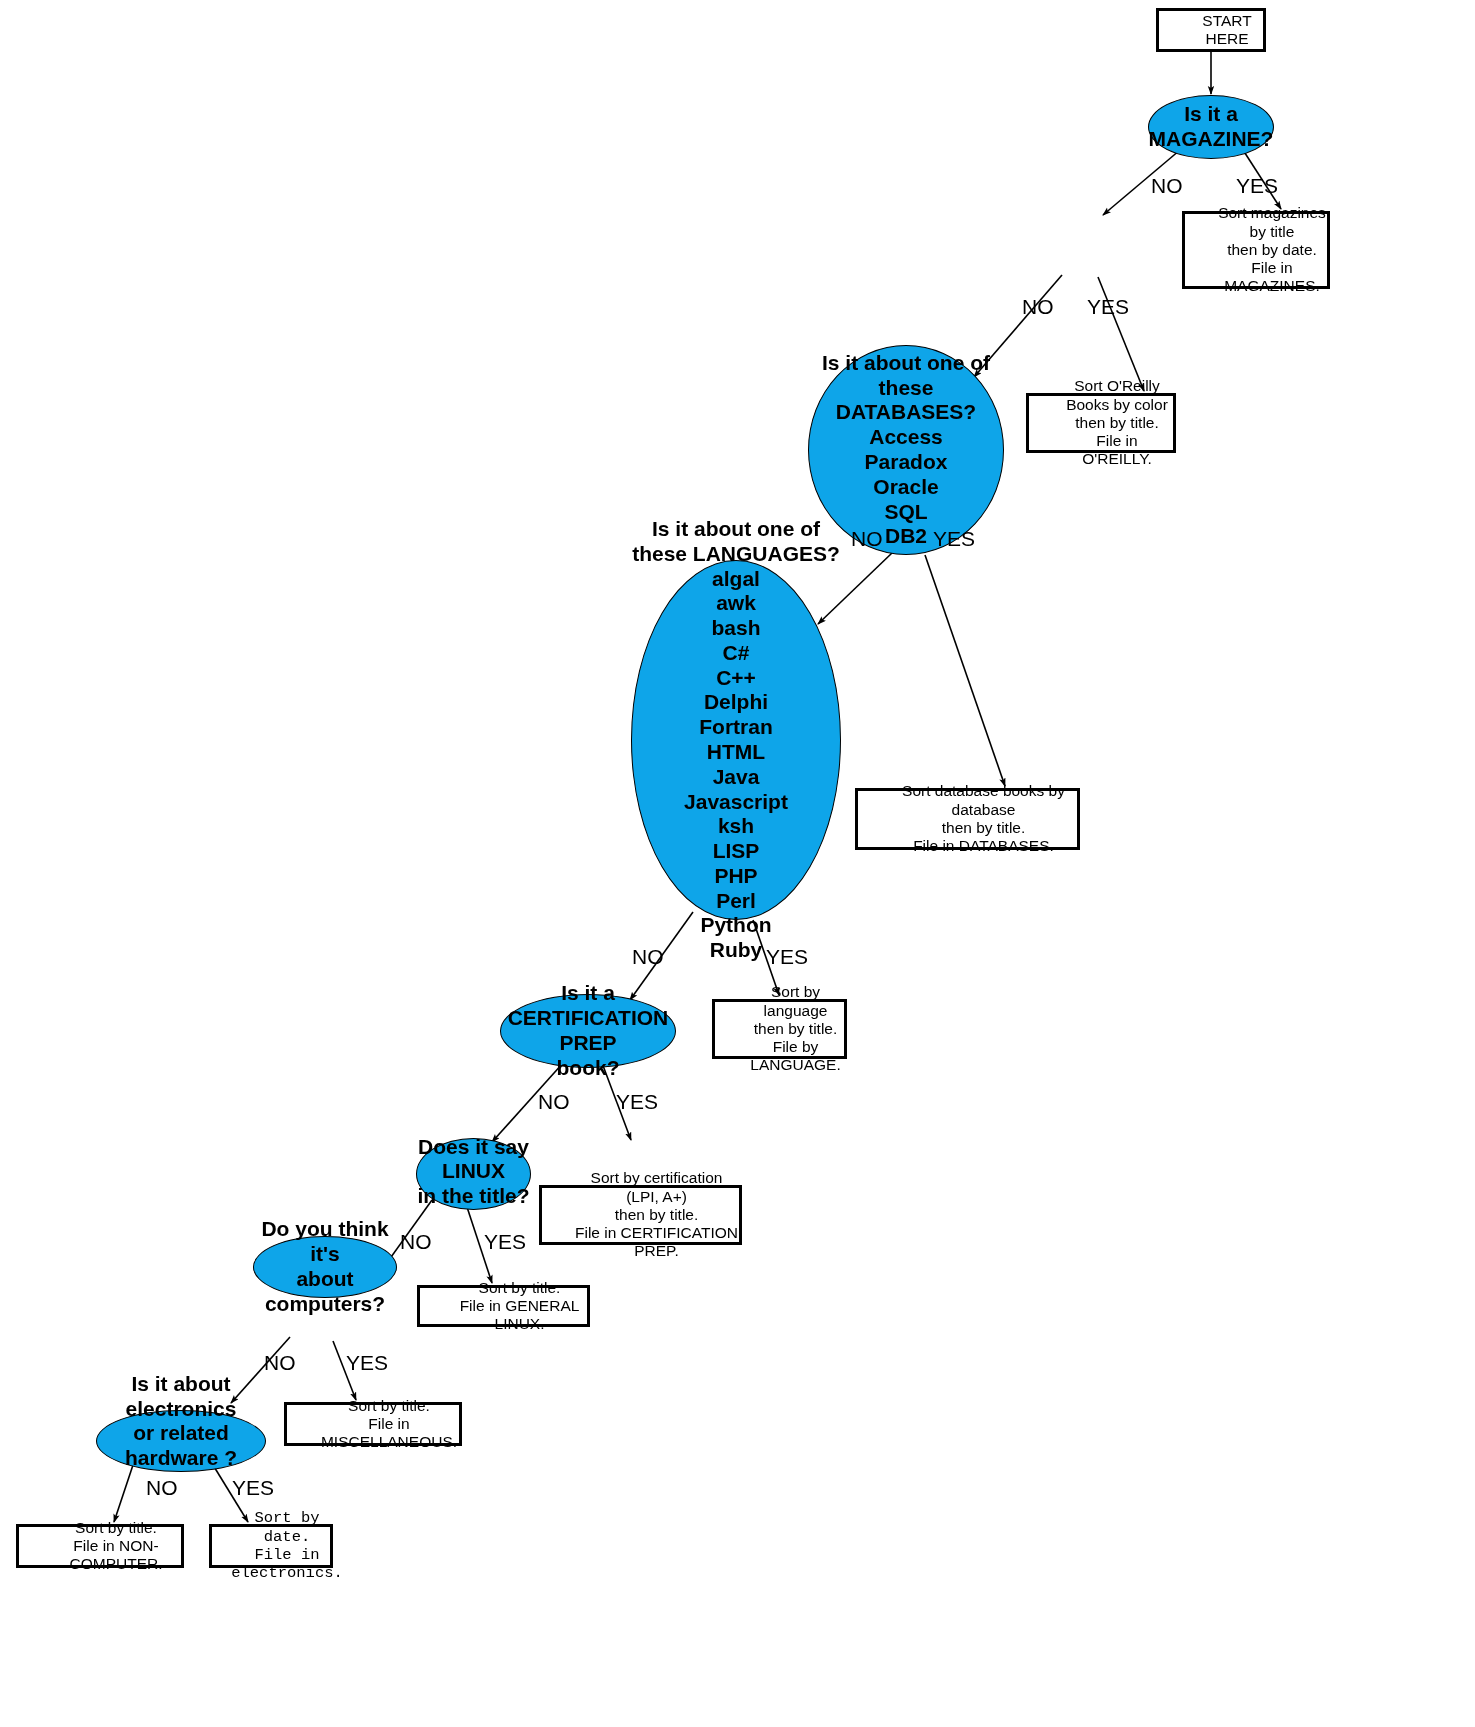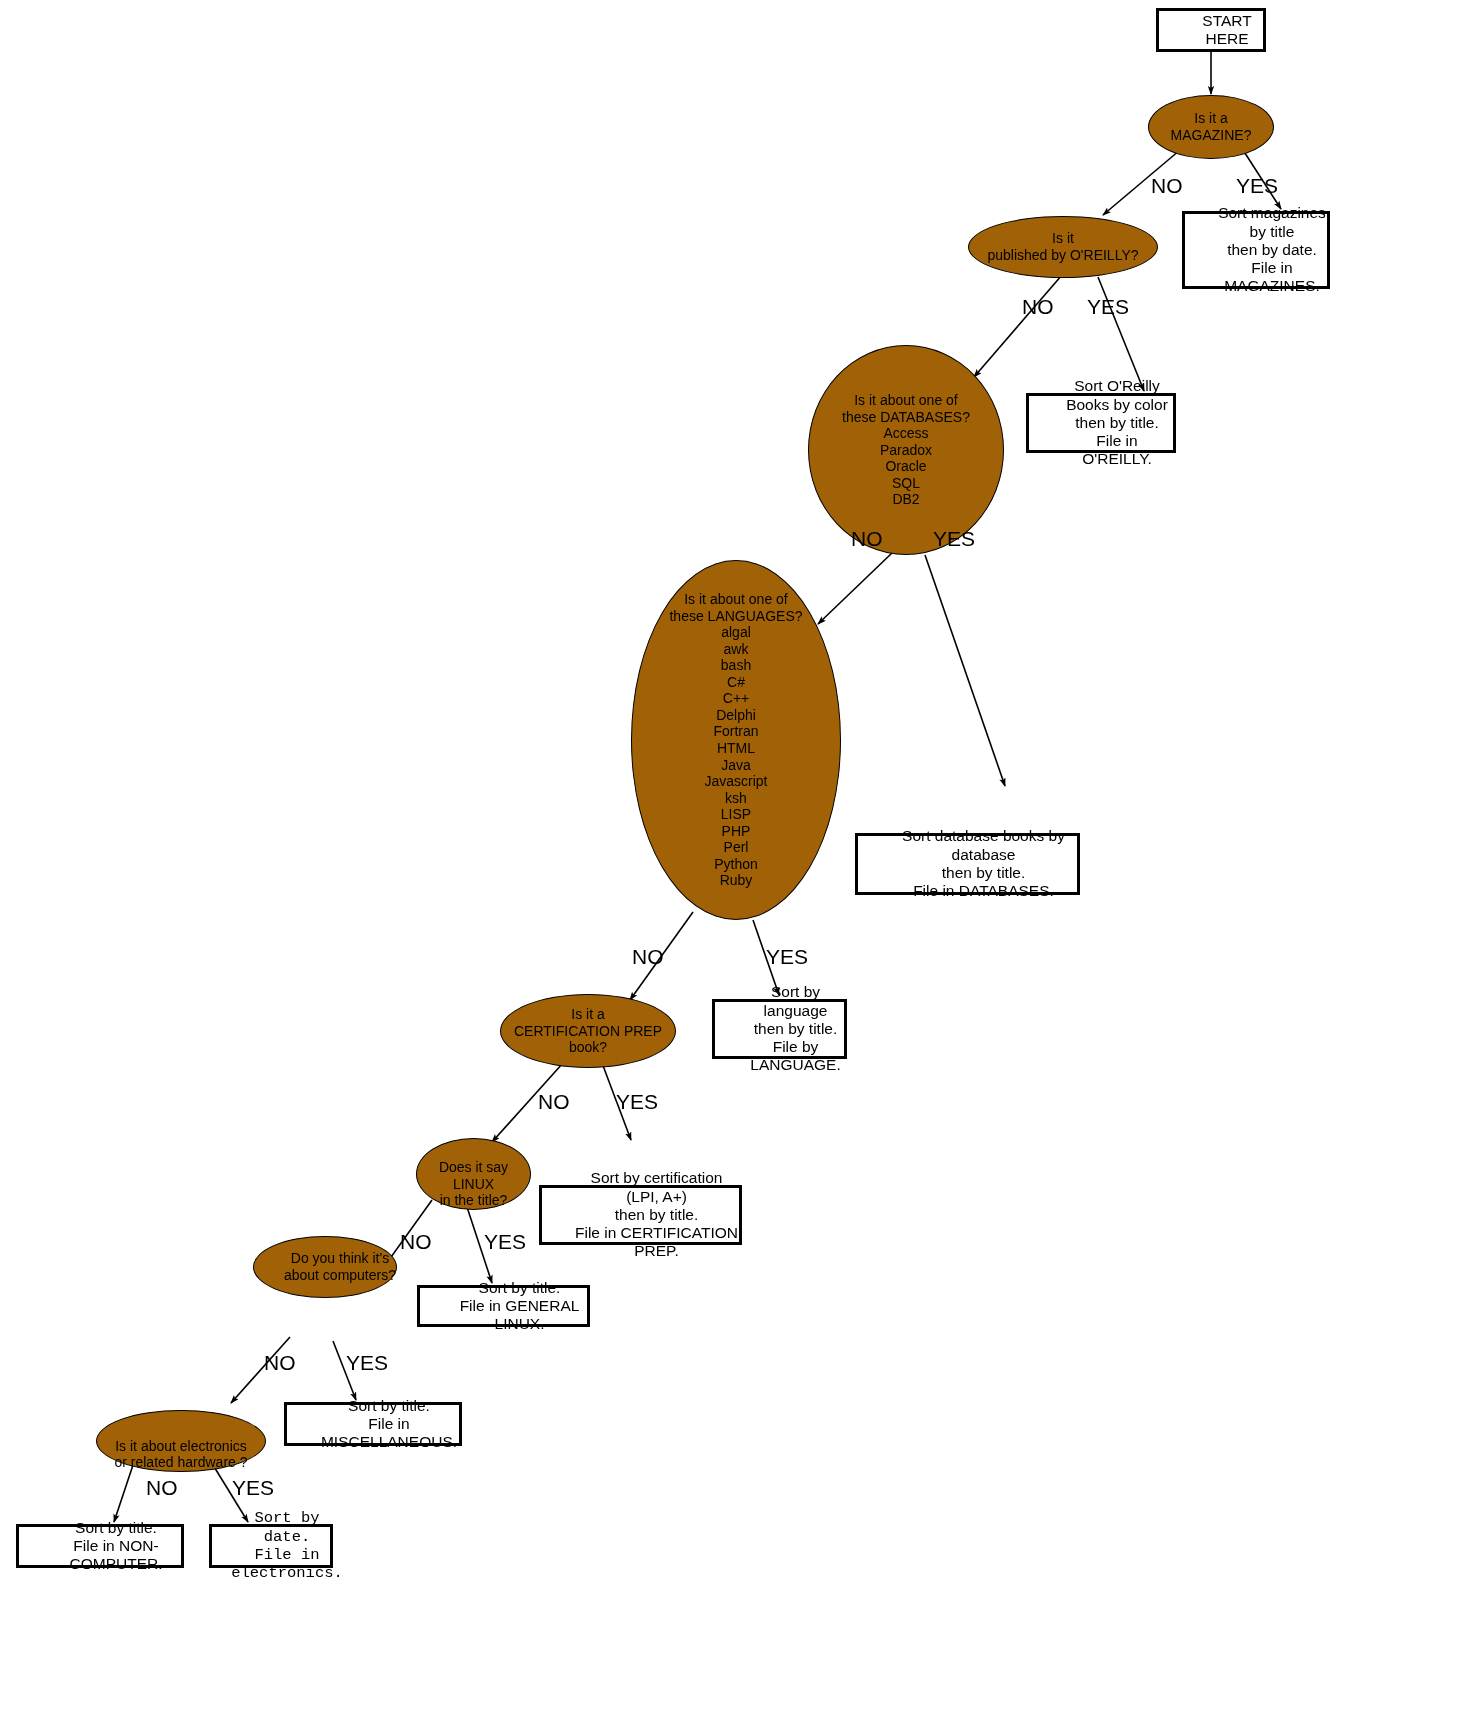--- a/index.html
+++ b/index.html
@@ -38,22 +38,23 @@
   }
   .box {
     border: 3px solid #000000;
     background: #ffffff;
     font-size: 15.5px;
     padding-left: 32px;
   }
   .ellipse {
     border: 1.3px solid #000000;
     border-radius: 50%;
-    background: #a16207;
-    font-size: 14px;
+    background: #0ea5e9;
+    font-size: 21px;
+    font-weight: bold;
   }
   .edge-label {
     position: absolute;
     font-size: 21px;
     line-height: 1;
     white-space: nowrap;
   }
   .start-box {
     font-size: 15.5px;
   }
@@ -115,42 +116,38 @@
     <span class="txt">Is it a
 MAGAZINE?</span>
   </div>
 
   <div class="node box" style="left:1182px; top:211px; width:148px; height:78px;">
     <span class="txt">Sort magazines by title
 then by date.
 File in MAGAZINES.</span>
   </div>
 
-  <div class="node ellipse" style="left:968px; top:216px; width:190px; height:62px;">
-    <span class="txt">Is it
-published by O'REILLY?</span>
-  </div>
 
   <div class="node box" style="left:1026px; top:393px; width:150px; height:60px;">
     <span class="txt">Sort O'Reilly Books by color
 then by title.
 File in O'REILLY.</span>
   </div>
 
   <div class="node ellipse" style="left:808px; top:345px; width:196px; height:210px;">
     <span class="txt">Is it about one of
 these DATABASES?
 Access
 Paradox
 Oracle
 SQL
 DB2</span>
   </div>
 
-  <div class="node box" style="left:855px; top:788px; width:225px; height:62px;margin-top:45px;">
+  <div class="node box" style="left:855px; top:788px; width:225px; height:62px;">
     <span class="txt">Sort database books by database
 then by title.
 File in DATABASES.</span>
   </div>
 
   <div class="node ellipse" style="left:631px; top:560px; width:210px; height:360px;">
     <span class="txt">Is it about one of
 these LANGUAGES?
 algal
 awk

